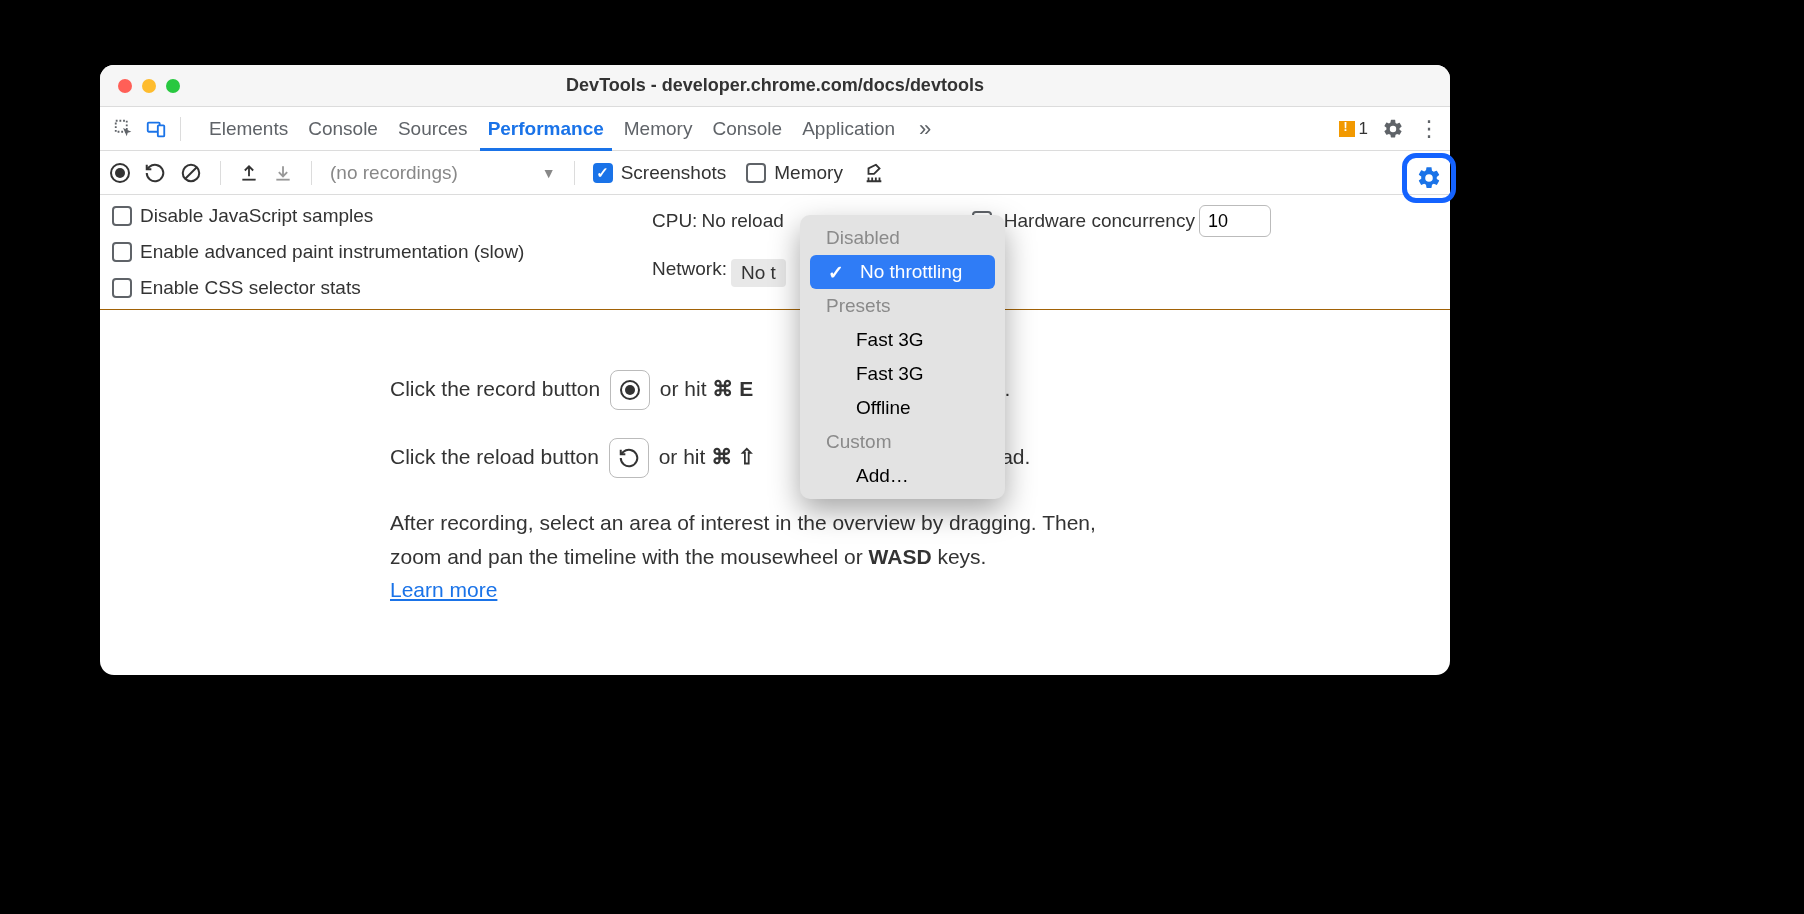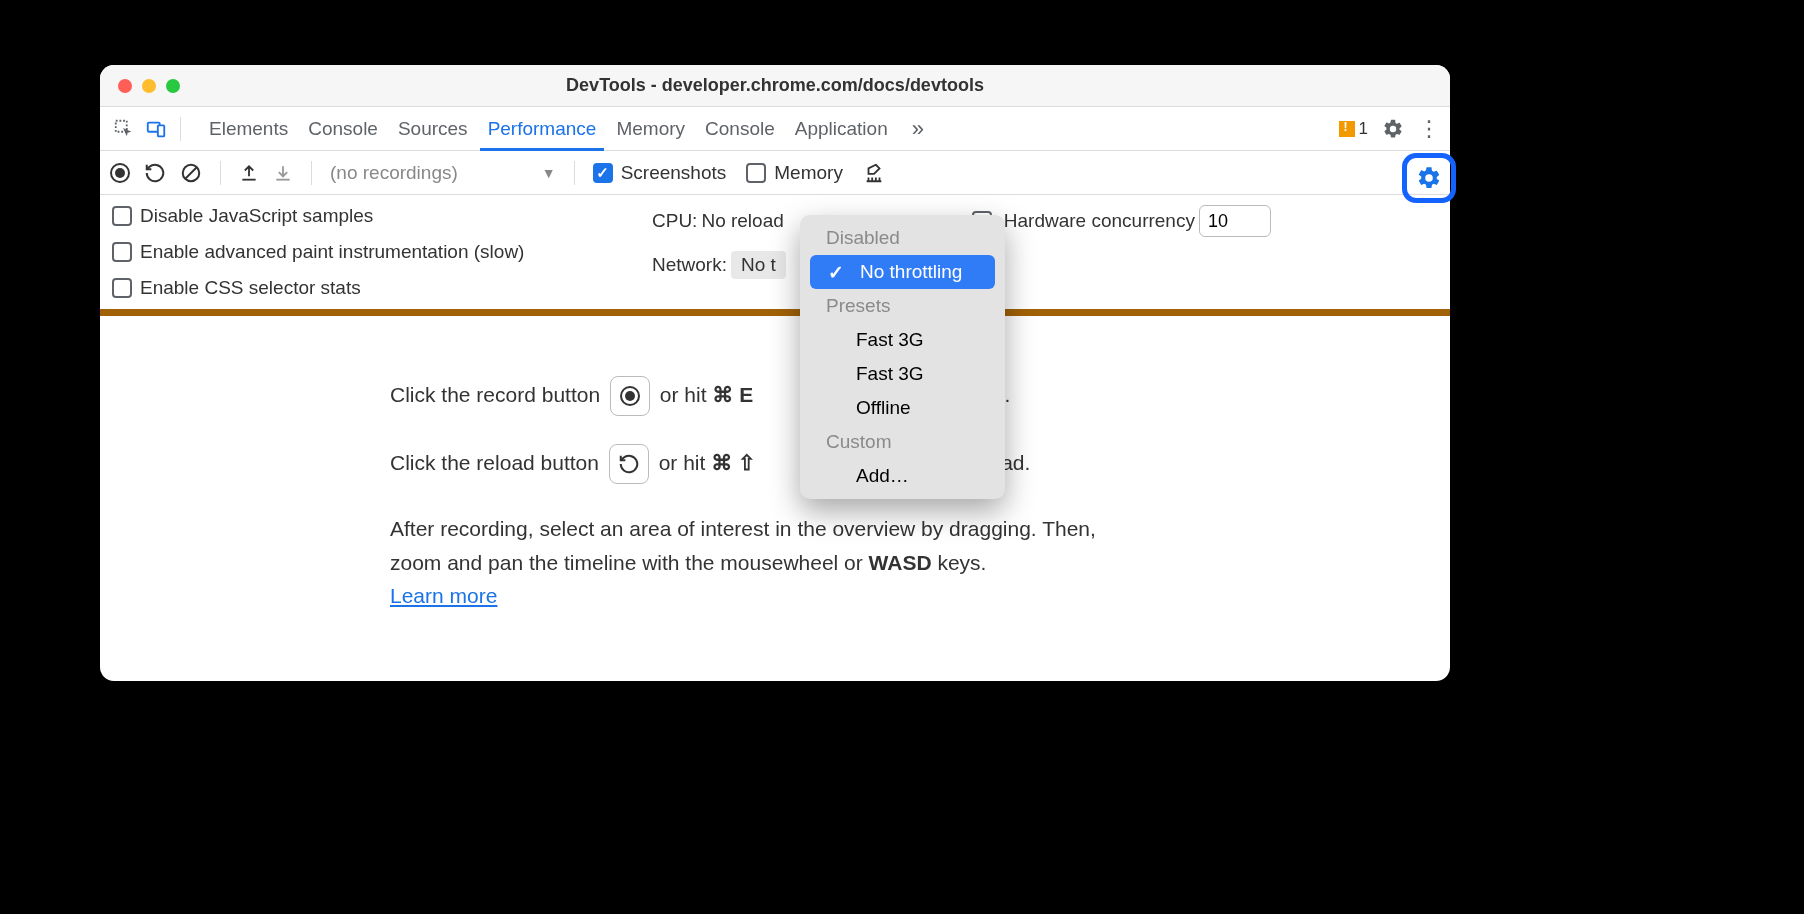--- a/index.html
+++ b/index.html
@@ -76,20 +76,21 @@
   .tab {
     height: 100%;
     display: flex;
     align-items: center;
     cursor: pointer;
     position: relative;
     color: #5f6368;
   }
   .tab.active {
     color: #1a73e8;
+    font-weight: bold;
   }
   .tab.active::after {
     content: "";
     position: absolute;
     bottom: -1px;
     left: -8px; right: -8px;
     height: 3px;
     background: #1a73e8;
   }
   .chevrons {
@@ -156,42 +157,42 @@
     width:54px; height:50px;
     border:5px solid #1463ff;
     border-radius:14px;
     display:flex; align-items:center; justify-content:center;
   }
   .settings-highlight svg { width:26px; height:26px; fill:#1a73e8;}
 
   
   .settings-pane {
     display:flex;
-    border-bottom:7px solid #a16207;
+    border-bottom:1px solid #a16207;
     font-size:19px;
     color:#333;
   }
   .settings-left {
     flex:0 0 540px;
     padding: 10px 12px;
     display:flex; flex-direction:column; gap:14px;
   }
   .settings-left label { display:flex; align-items:center;}
   .settings-right {
     flex:1;
     padding: 10px 12px;
     display:flex; flex-direction:column; gap:14px;
   }
   .row { display:flex; align-items:center; gap:4px;}
   .numbox {
     width:72px; height:30px; border:1px solid #bbb; border-radius:6px;
     padding:15px 8px; font-size:18px;
   }
   .netbox {
-    background:#e8e8e8; padding:3px 10px; border-radius:4px;
+    background:#e8e8e8; padding:3px 10px; border-radius:4px;margin-top:8px;
   }
 
   
   .content {
     padding: 60px 40px 40px 290px;
     font-size:21px;
     color:#333;
     line-height:1.6;
   }
   .content p { margin-bottom: 28px;}

